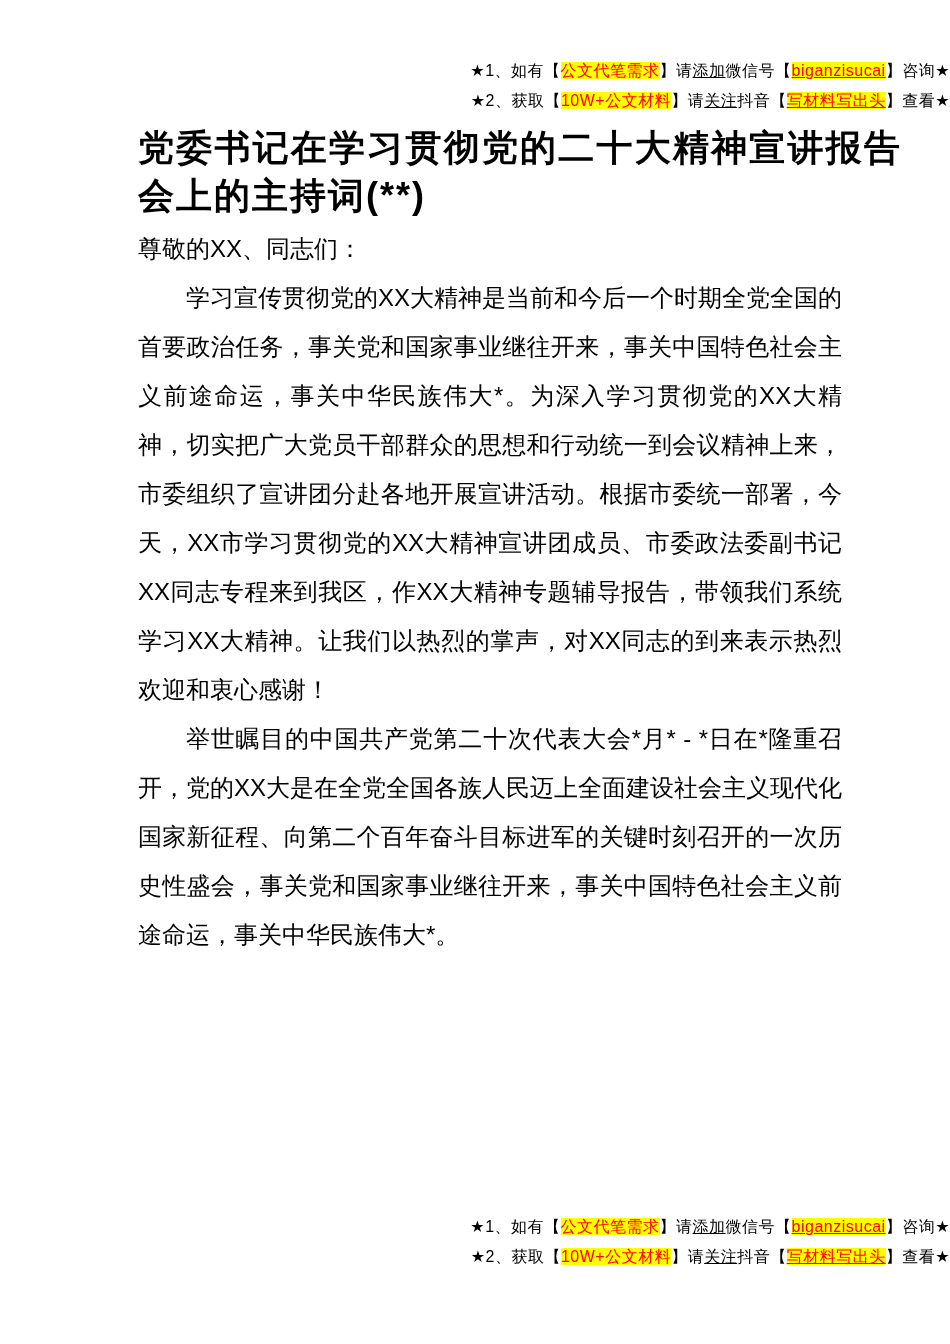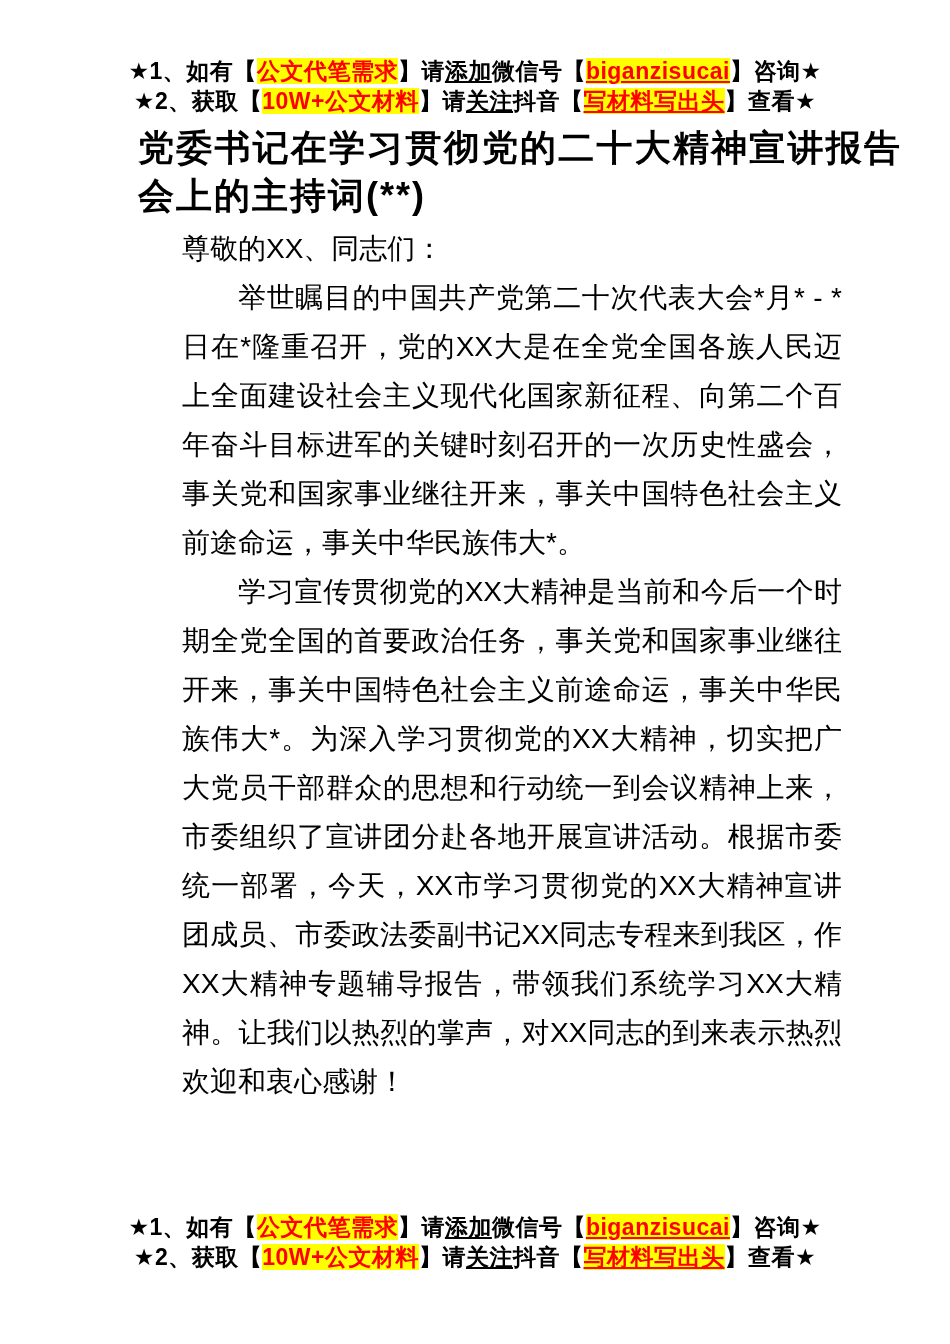--- a/index.html
+++ b/index.html
@@ -14,23 +14,23 @@
     margin: 0 auto;
     background: #ffffff;
     color: #000000;
     font-family: "Liberation Sans", "DejaVu Sans", sans-serif;
     box-sizing: border-box;
     display: flex;
     flex-direction: column;
     overflow: hidden;
   }
   .notice {
-    text-align: center;
-    font-weight: bold;
-    font-size: 23px;
+    text-align: right;
+    font-weight: normal;
+    font-size: 16px;
     line-height: 30px;
     letter-spacing: 0.5px;
     white-space: nowrap;
   }
   .notice.header { padding-top: 56px; }
   .notice.footer { margin-top: auto; padding-bottom: 72px; }
   .hl {
     color: #ff0000;
     background: #ffff00;
   }
@@ -44,23 +44,22 @@
     margin: 8px 0 4px 0;
     padding: 0 48px 0 138px;
     font-size: 36px;
     font-weight: bold;
     line-height: 48px;
     text-align: justify;
     letter-spacing: 2px;
   }
   .doc-body {
     padding: 0 108px 0 138px;
-    font-size: 28px;
+    font-size: 24px;
     line-height: 49px;
-    margin-left: 44px;
   }
   .doc-body p {
     margin: 0;
     text-align: justify;
   }
   .doc-body p.para {
     text-indent: 2em;
   }
 </style>
 </head>
@@ -74,22 +73,22 @@
     </div>
     <div>
       <span>★2、获取【</span><span class="hl">10W+公文材料</span><span>】请</span><span class="u">关注</span><span>抖音【</span><span class="hl-u">写材料写出头</span><span>】查看★</span>
     </div>
   </div>
 
   <h1 class="title">党委书记在学习贯彻党的二十大精神宣讲报告会上的主持词(**)</h1>
 
   <div class="doc-body">
     <p class="salutation">尊敬的XX、同志们：</p>
+    <p class="para">学习宣传贯彻党的XX大精神是当前和今后一个时期全党全国的首要政治任务，事关党和国家事业继往开来，事关中国特色社会主义前途命运，事关中华民族伟大*。为深入学习贯彻党的XX大精神，切实把广大党员干部群众的思想和行动统一到会议精神上来，市委组织了宣讲团分赴各地开展宣讲活动。根据市委统一部署，今天，XX市学习贯彻党的XX大精神宣讲团成员、市委政法委副书记XX同志专程来到我区，作XX大精神专题辅导报告，带领我们系统学习XX大精神。让我们以热烈的掌声，对XX同志的到来表示热烈欢迎和衷心感谢！</p>
     <p class="para">举世瞩目的中国共产党第二十次代表大会*月* - *日在*隆重召开，党的XX大是在全党全国各族人民迈上全面建设社会主义现代化国家新征程、向第二个百年奋斗目标进军的关键时刻召开的一次历史性盛会，事关党和国家事业继往开来，事关中国特色社会主义前途命运，事关中华民族伟大*。</p>
-    <p class="para">学习宣传贯彻党的XX大精神是当前和今后一个时期全党全国的首要政治任务，事关党和国家事业继往开来，事关中国特色社会主义前途命运，事关中华民族伟大*。为深入学习贯彻党的XX大精神，切实把广大党员干部群众的思想和行动统一到会议精神上来，市委组织了宣讲团分赴各地开展宣讲活动。根据市委统一部署，今天，XX市学习贯彻党的XX大精神宣讲团成员、市委政法委副书记XX同志专程来到我区，作XX大精神专题辅导报告，带领我们系统学习XX大精神。让我们以热烈的掌声，对XX同志的到来表示热烈欢迎和衷心感谢！</p>
   </div>
 
   <div class="notice footer">
     <div>
       <span>★1、如有【</span><span class="hl">公文代笔需求</span><span>】请</span><span class="u">添加</span><span>微信号【</span><span class="hl-u">biganzisucai</span><span>】咨询★</span>
     </div>
     <div>
       <span>★2、获取【</span><span class="hl">10W+公文材料</span><span>】请</span><span class="u">关注</span><span>抖音【</span><span class="hl-u">写材料写出头</span><span>】查看★</span>
     </div>
   </div>

